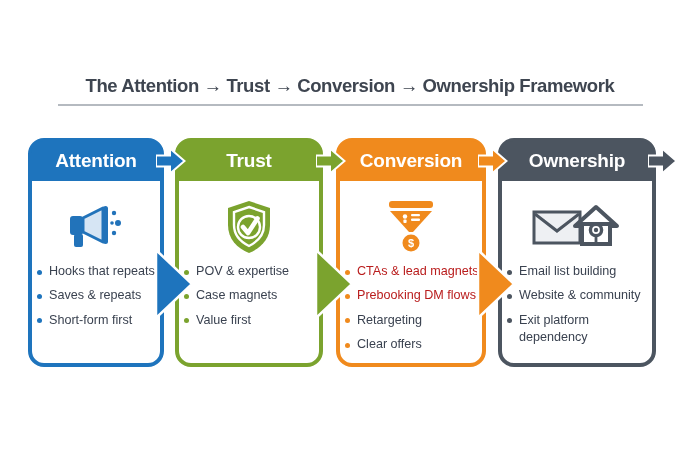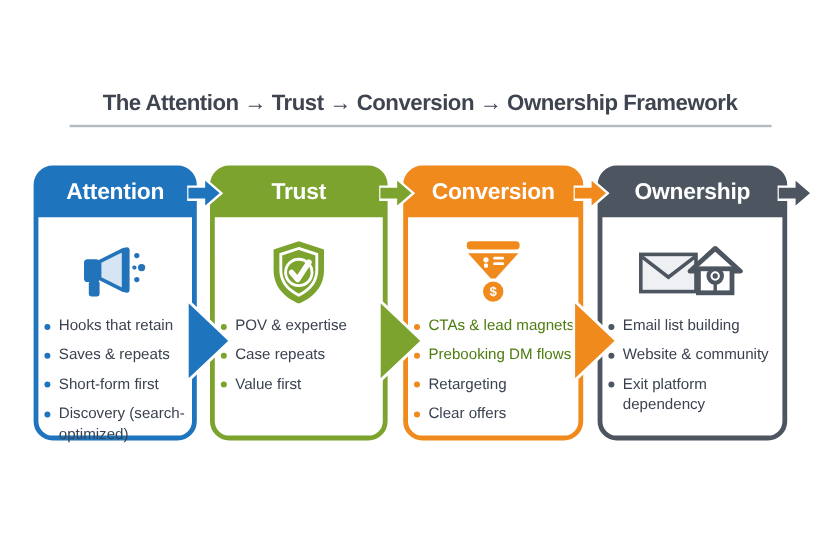--- a/index.html
+++ b/index.html
@@ -27,21 +27,21 @@
   .icon-wrap{height:64px;margin-top:6px;display:flex;align-items:center;justify-content:center;}
   .card-list{list-style:none;margin:4px 0 0 0;padding:0 2px 0 4px;}
   .card-list li{
     position:relative;padding-left:13px;margin-bottom:7px;
     font-size:12.6px;line-height:1.38;color:#3a4250;
   }
   .card-list li::before{
     content:"";position:absolute;left:1px;top:6.5px;width:5px;height:5px;border-radius:50%;
     background:var(--c);
   }
-  .card-list li.em{color:#4d7c0f;}
+  .card-list li.em{color:#b91c1c;}
   .h-arrow,.b-arrow{position:absolute;z-index:5;}
 </style>
 </head>
 <body>
 
 <div class="stage">
 
   <div class="title">The Attention → Trust → Conversion → Ownership Framework</div>
   <div class="divider"></div>
 
@@ -55,42 +55,41 @@
         <polygon points="18,16 38,6 38,40 18,30" fill="#d6e5f4" stroke="#2273ba" stroke-width="3" stroke-linejoin="round"></polygon>
         <rect x="5" y="14" width="13" height="19" rx="3" fill="#2273ba"></rect>
         <rect x="9" y="32" width="9" height="13" rx="2" fill="#2273ba"></rect>
         <circle cx="49" cy="11" r="2.2" fill="#2273ba"></circle>
         <circle cx="53" cy="21" r="3" fill="#2273ba"></circle>
         <circle cx="47" cy="21" r="1.8" fill="#2273ba"></circle>
         <circle cx="49" cy="31" r="2.2" fill="#2273ba"></circle>
       </svg>
     </div>
     <ul class="card-list">
-      <li>Hooks that retain</li>
+      <li>Hooks that repeats</li>
       <li>Saves &amp; repeats</li>
       <li>Short-form first</li>
-      <li>Discovery (search-optimized)</li>
     </ul>
   </section>
 
   <section class="card" style="--c:#7ba32e;left:175px;width:148px;">
     <header class="card-header">
       <span>Trust</span>
     </header>
     <div class="icon-wrap">
       <svg width="50" height="56" viewBox="0 0 50 56" aria-hidden="true">
         <path d="M25 2 L46 9 V26 C46 40 37 49 25 54 C13 49 4 40 4 26 V9 Z" fill="#7ba32e"></path>
         <path d="M25 8 L40 13 V26 C40 36 33 43 25 47 C17 43 10 36 10 26 V13 Z" fill="none" stroke="#ffffff" stroke-width="2.4"></path>
         <circle cx="25" cy="28" r="11" fill="none" stroke="#ffffff" stroke-width="2.4"></circle>
         <path d="M19 28 L24 34 L33.5 19.5" fill="none" stroke="#ffffff" stroke-width="4.6" stroke-linecap="round" stroke-linejoin="round"></path>
       </svg>
     </div>
     <ul class="card-list">
       <li>POV &amp; expertise</li>
-      <li>Case repeats</li>
+      <li>Case magnets</li>
       <li>Value first</li>
     </ul>
   </section>
 
   <section class="card" style="--c:#f08a1d;left:336px;width:150px;">
     <header class="card-header">
       <span>Conversion</span>
     </header>
     <div class="icon-wrap">
       <svg width="56" height="56" viewBox="0 0 56 56" aria-hidden="true">

